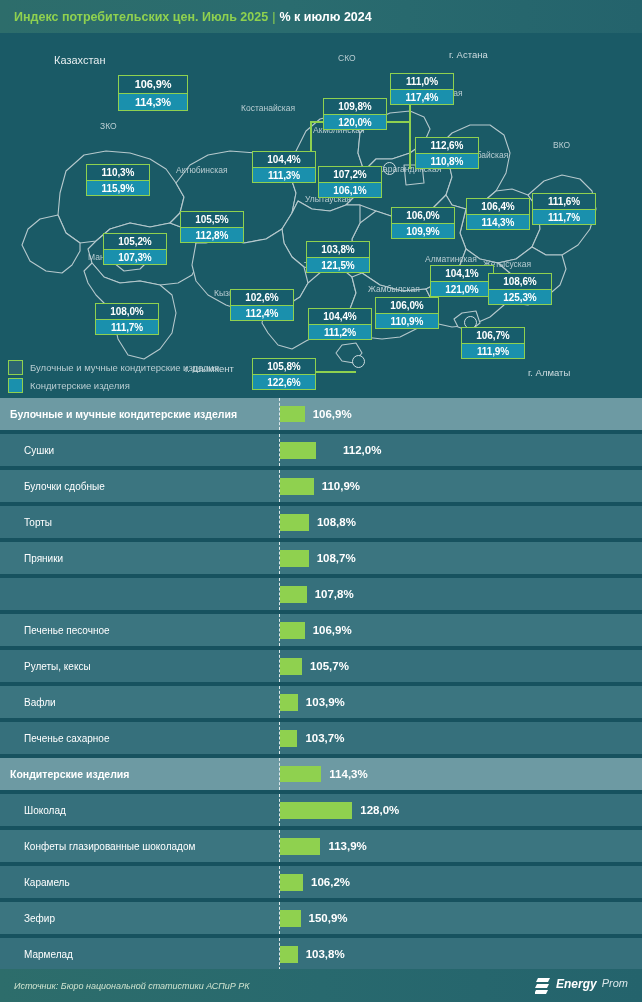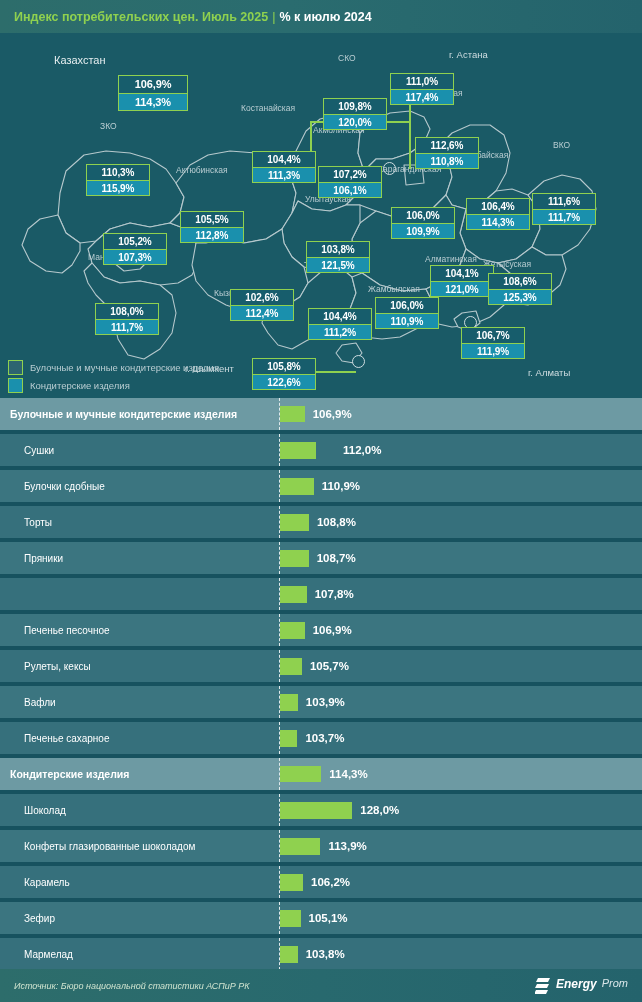--- a/index.html
+++ b/index.html
@@ -435,21 +435,21 @@
         <div class="gridline"></div>
         <div class="row-label indent">Карамель</div>
         <div class="bar" style="width: 23.052px;"></div>
         <div class="bar-value" style="left: 311.052px;">106,2%</div>
       </div>
       <div class="rowgap"></div>
       <div class="row">
         <div class="gridline"></div>
         <div class="row-label indent">Зефир</div>
         <div class="bar" style="width: 20.566px;"></div>
-        <div class="bar-value" style="left: 308.566px;">105,1%</div>
+        <div class="bar-value" style="left: 308.566px;">150,9%</div>
       </div>
       <div class="rowgap"></div>
       <div class="row alt">
         <div class="gridline"></div>
         <div class="row-label indent">Мармелад</div>
         <div class="bar" style="width: 17.628px;"></div>
         <div class="bar-value" style="left: 305.628px;">103,8%</div>
       </div>
       <div class="rowgap"></div>
       <div class="row">

